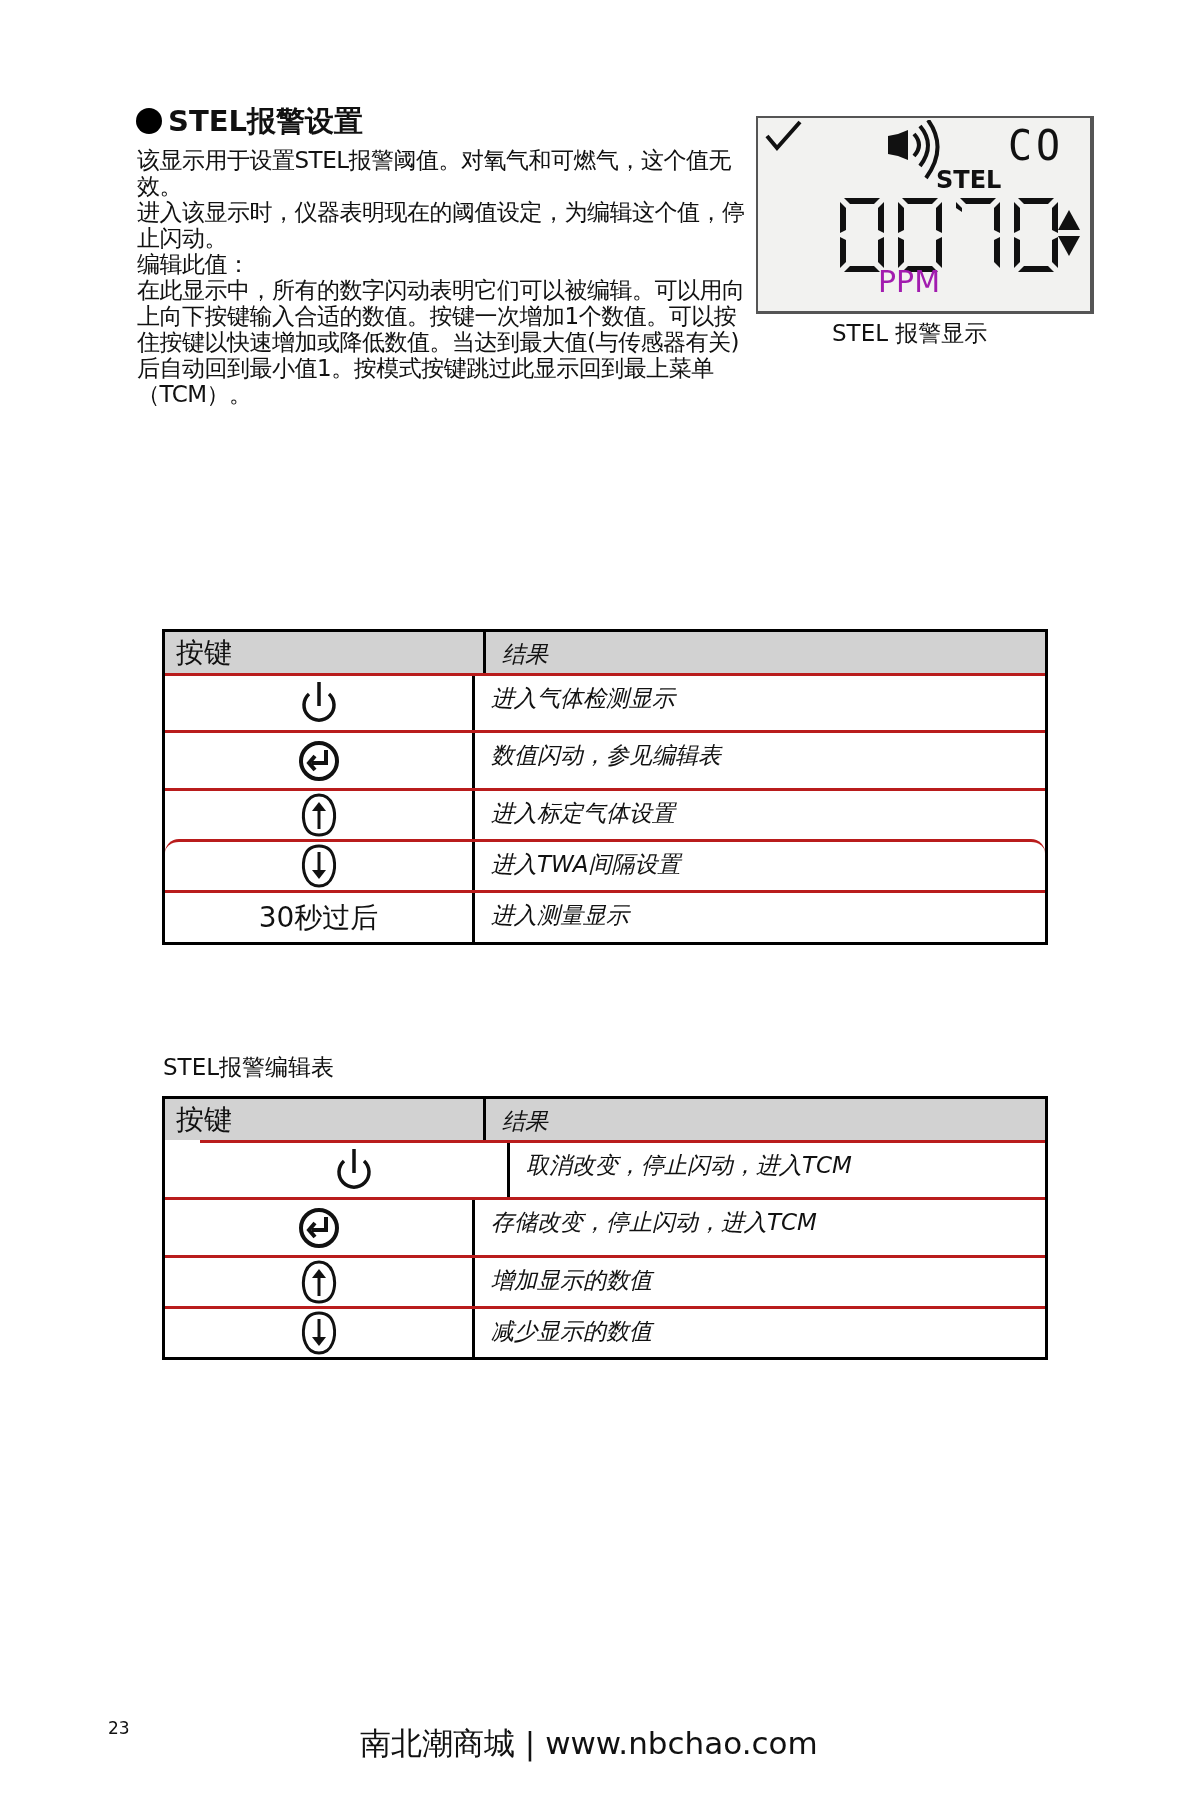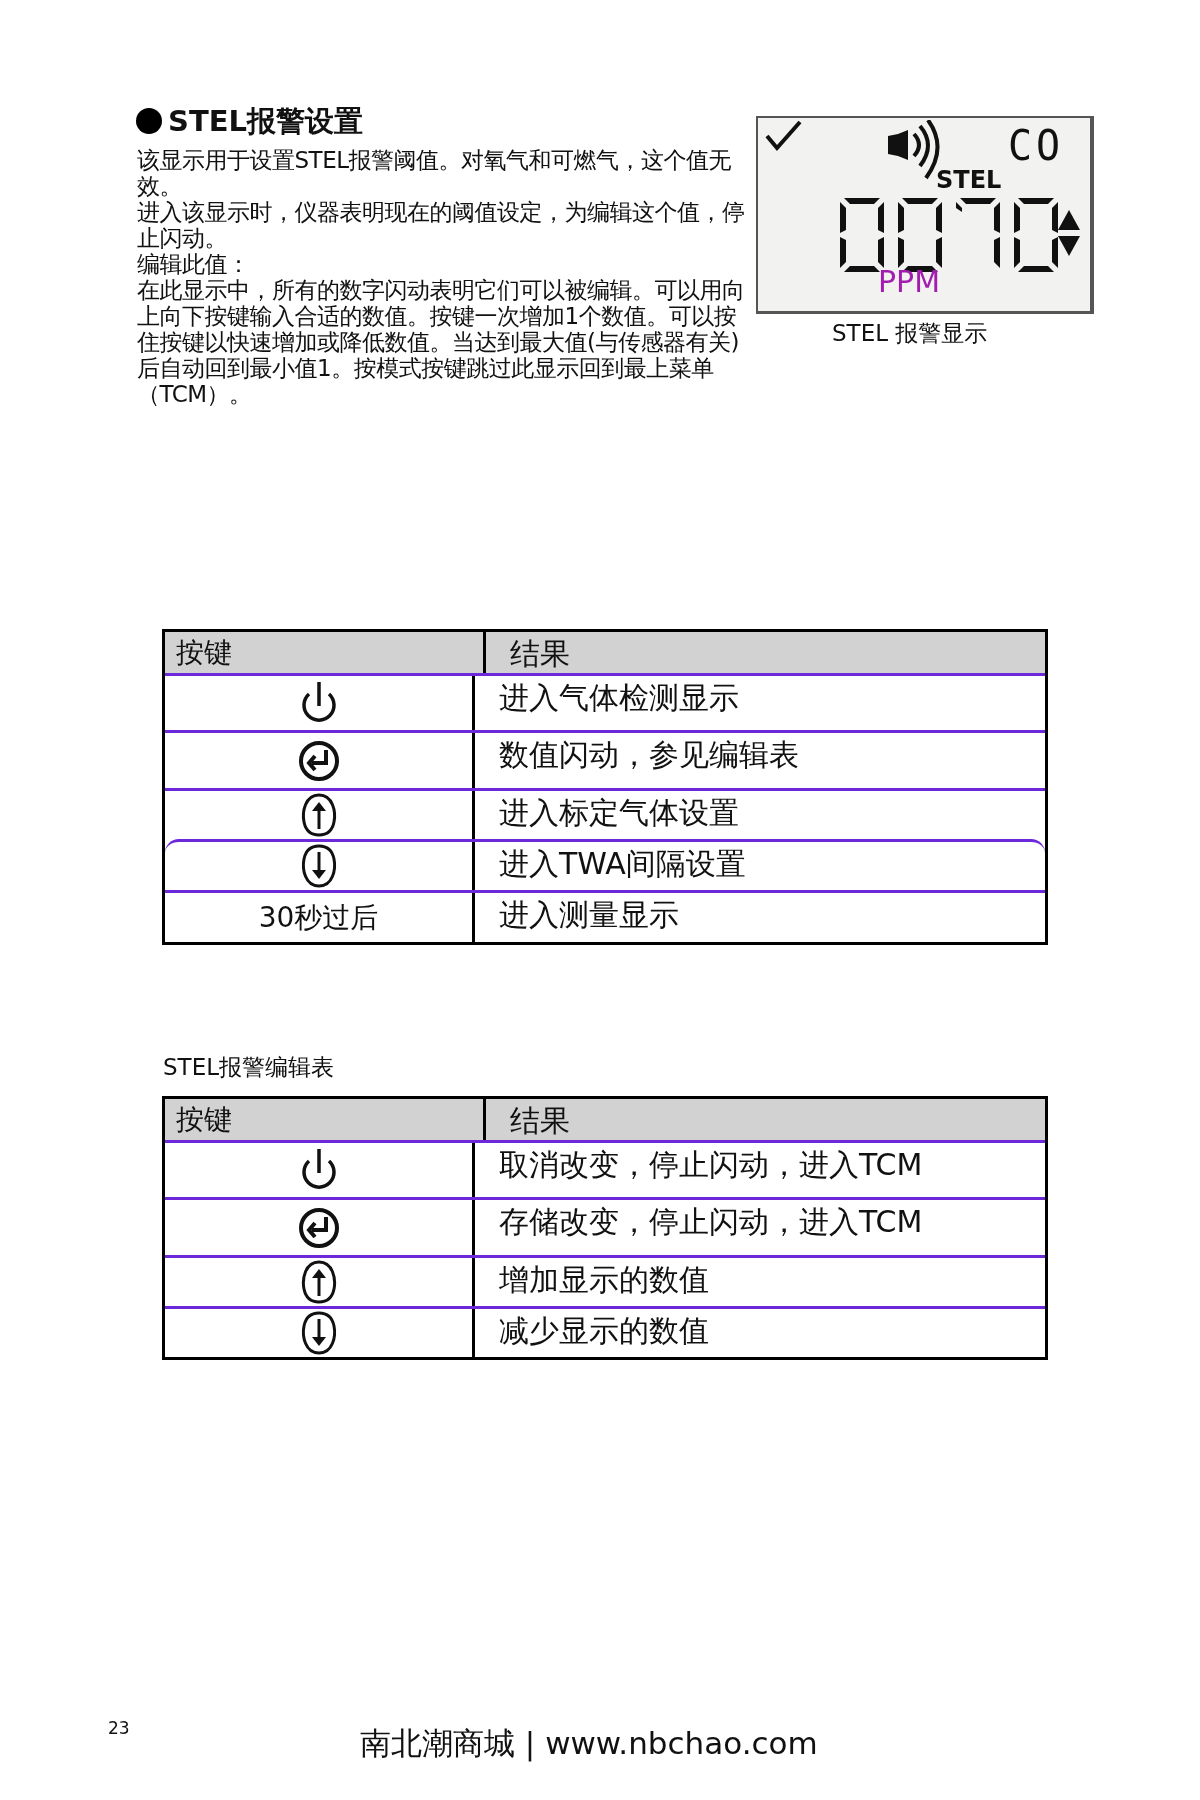--- a/index.html
+++ b/index.html
@@ -42,28 +42,28 @@
     .lcd .unit { position: absolute; left: 120px; top: 146px; font-size: 30px; color: #a21caf; }
     .lcd-caption {
       position: absolute; left: 832px; top: 318px; font-size: 23px;
     }
 
     
     .tbl {
       position: absolute; left: 162px; width: 880px;
       border: 3px solid #000; border-collapse: collapse;
     }
-    .tbl .row { display: flex; border-top: 3px solid #6d28d9; }
+    .tbl .row { display: flex; border-top: 3px solid #b91c1c; }
     .tbl .row:first-child { border-top: none; }
     .tbl .cell-key {
       width: 307px; border-right: 3px solid #000;
       display: flex; align-items: center; justify-content: center; font-size: 28px;
     }
     .tbl .cell-res {
-      flex: 1; padding-left: 24px; padding-top: 6px; font-size: 30px; line-height: 32px;
+      flex: 1; padding-left: 16px; padding-top: 6px; font-size: 23px; line-height: 32px; font-style: italic;
     }
     .tbl .hdr { background: #d2d2d2; }
     .tbl .hdr .cell-key { justify-content: flex-start; padding-left: 11px; }
     .tbl .hdr .cell-res { padding-top: 6px; }
 
     .tbl2-title { position: absolute; left: 163px; top: 1052px; font-size: 23px; }
 
     .page-num { position: absolute; left: 108px; top: 1718px; font-size: 17px; }
     .footer { position: absolute; left: 360px; top: 1723px; font-size: 31px; letter-spacing: 0px; }
   </style>
@@ -194,21 +194,21 @@
     <div class="cell-res">进入测量显示</div>
   </div>
 </div>
 
 <div class="tbl2-title">STEL报警编辑表</div>
 <div class="tbl" style="top:1096px;">
   <div class="row hdr" style="height:41px;">
     <div class="cell-key">按键</div>
     <div class="cell-res">结果</div>
   </div>
-  <div class="row" style="height:54px;">
+  <div class="row" style="height:54px;margin-left:35px;">
     <div class="cell-key">
       <svg width="40" height="46" viewBox="0 0 40 46">
         <path d="M10 14 A15 15 0 1 0 30 14" fill="none" stroke="#111" stroke-width="3.5"></path>
         <line x1="20" y1="2" x2="20" y2="26" stroke="#111" stroke-width="3.5"></line>
       </svg>
     </div>
     <div class="cell-res">取消改变，停止闪动，进入TCM</div>
   </div>
   <div class="row" style="height:55px;">
     <div class="cell-key">

